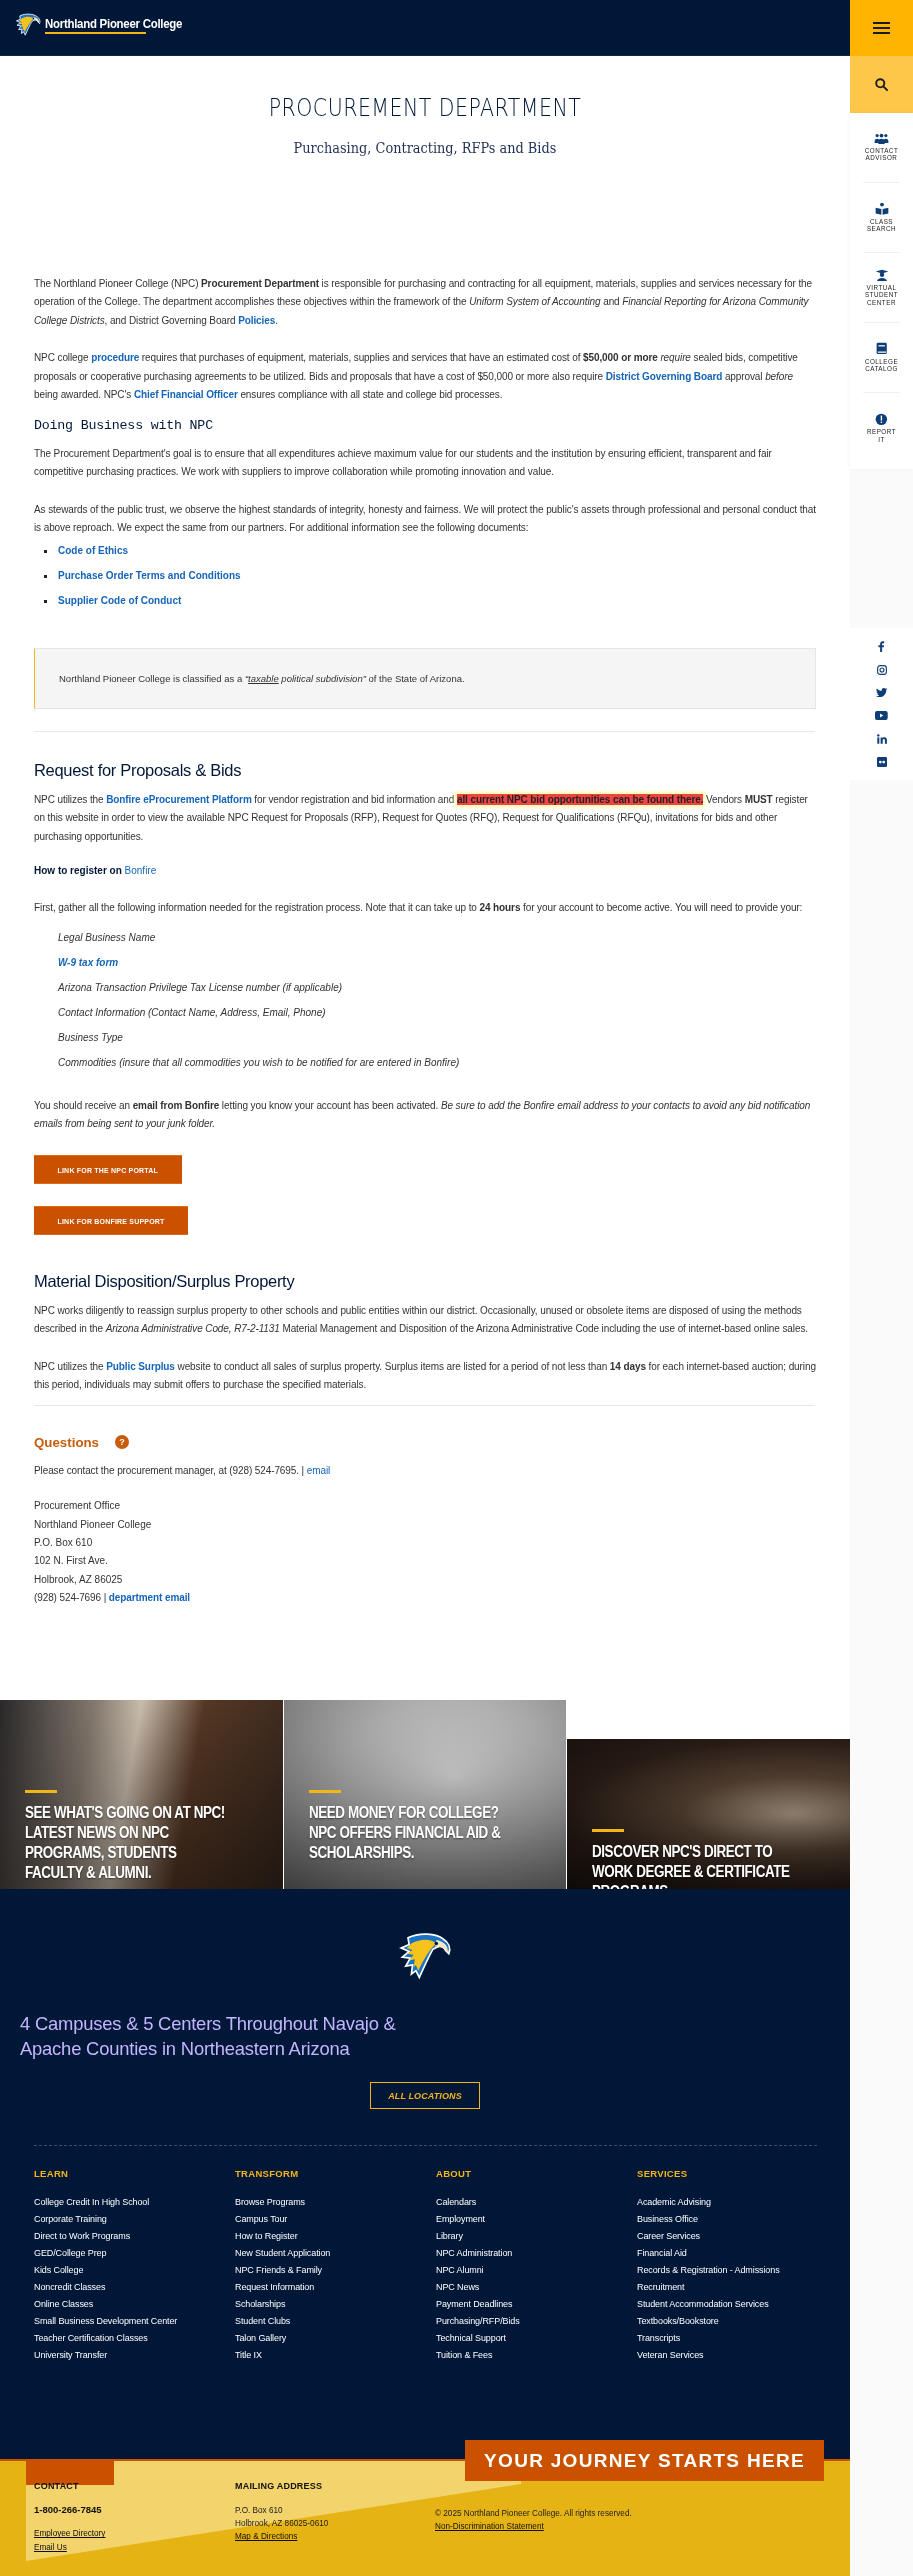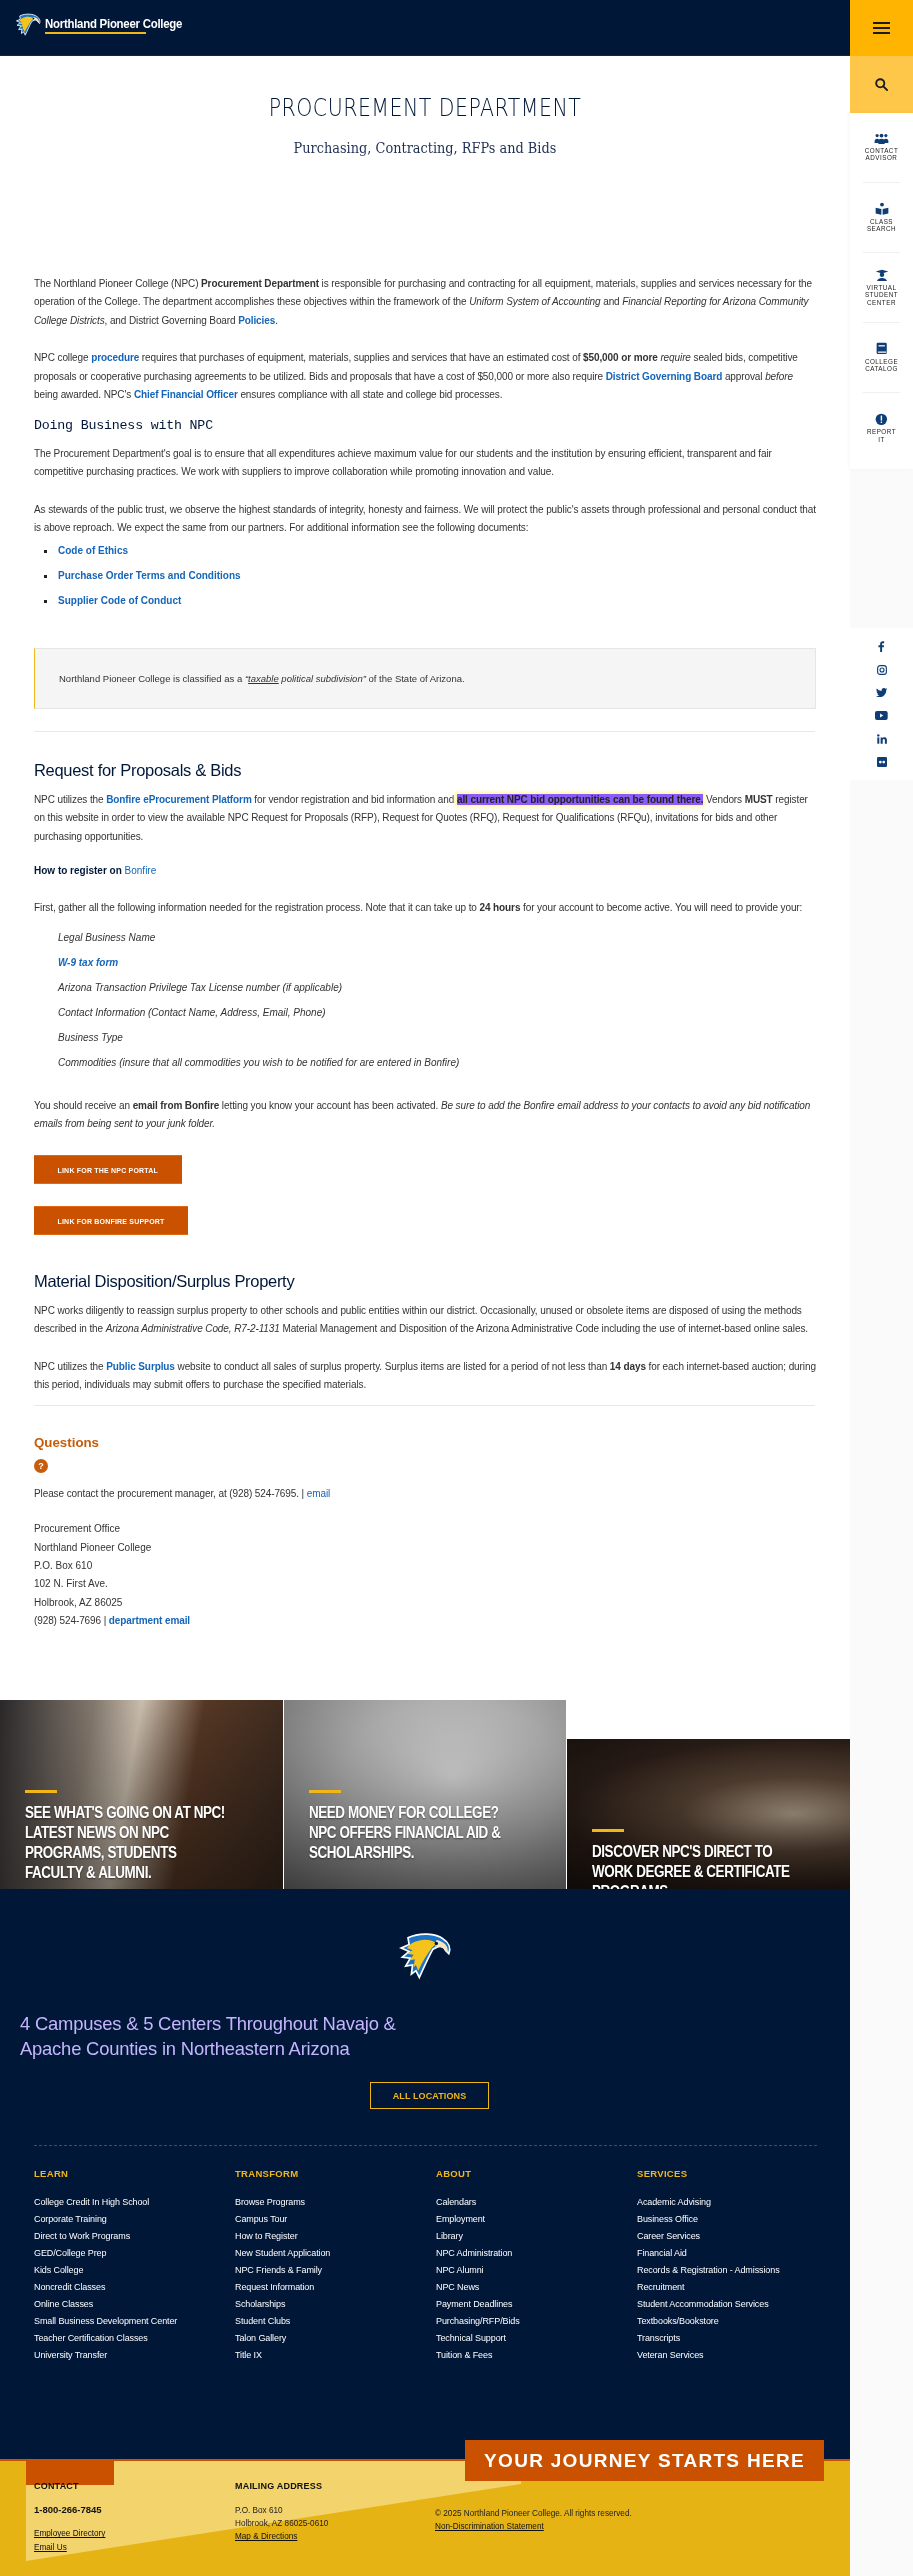--- a/index.html
+++ b/index.html
@@ -20,21 +20,21 @@
 
   
   .content { padding: 0 34px; }
   .hero { text-align: center; padding-top: 37px; height: 219px; }
   .hero h1 { font-family: "DejaVu Sans", sans-serif; font-weight: 200; font-size: 25px; letter-spacing: 0.6px; color: #001738; transform: scaleX(0.82); }
   .hero h2 { font-family: "DejaVu Serif", serif; font-weight: normal; font-size: 15px; color: #1f2f52; margin-top: 16.5px; transform: scaleX(0.86); }
 
   p.body { font-size: 10px; line-height: 18.4px; color: #333; margin-bottom: 19px; letter-spacing: -0.1px; }
   p.body a, .link { color: #1565b8; font-weight: bold; }
   .orange-link { color: #c75c0a; font-weight: bold; }
-  .hl { background: #8b5cf6; box-shadow: 0 0 3.8px 1.9px #fdf7a4; font-weight: bold; color: #222; }
+  .hl { background: #ef4444; box-shadow: 0 0 3.8px 1.9px #fdf7a4; font-weight: bold; color: #222; }
 
   h3.sec { font-size: 13.3px; color: #001738; font-weight: normal; margin: 3.8px 0 11.4px; letter-spacing: -0.2px; font-family: Liberation Mono, monospace; }
   h3.big { font-size: 16.5px; color: #001738; font-weight: normal; letter-spacing: -0.3px; margin-bottom: 11.4px; }
 
   ul.docs { list-style: none; margin: 7.6px 0 0 24px; }
   ul.docs li { position: relative; height: 25px; font-size: 10px; }
   ul.docs li::before { content: ""; position: absolute; left: -14px; top: 5px; width: 3.2px; height: 3.2px; background: #222; }
   ul.docs li a { color: #1565b8; font-weight: bold; }
 
   .callout { margin-top: 28px; background: #f5f5f5; border: 0.6px solid #e6e6e6; border-left: 1.9px solid #f2b619; height: 61px; display: flex; align-items: center; padding-left: 24px; font-size: 9.5px; color: #333; }
@@ -46,40 +46,40 @@
   .subhead { font-size: 10px; font-weight: bold; color: #001738; margin: 27px 0 27px; }
   .subhead a { color: #1565b8; font-weight: normal; }
 
   ul.reqs { list-style: none; margin: 6.3px 0 15px 24px; }
   ul.reqs li { font-style: italic; font-size: 10px; height: 25px; color: #333; }
   ul.reqs li a { color: #1565b8; font-weight: bold; }
 
   .btn-orange { display: inline-block; background: #c95100; color: #fff; font-weight: bold; font-size: 7px; letter-spacing: 0.2px; padding: 0 23.5px; height: 29px; line-height: 29px; border-top: 1.9px double #e06a15; border-bottom: 1.9px double #e06a15; text-transform: uppercase; }
   .btn-wrap { margin-bottom: 21.6px; }
 
-  .questions { font-size: 13.3px; font-weight: bold; color: #c75c0a; display: flex; align-items: flex-start; gap: 9px; margin: 29px 0 12.7px; flex-direction: column; }
+  .questions { font-size: 13.3px; font-weight: bold; color: #c75c0a; display: flex; align-items: center; gap: 16px; margin: 29px 0 12.7px; }
   .q-icon { width: 14px; height: 14px; border-radius: 50%; background: #c75c0a; color: #fff; font-size: 9px; display: inline-flex; align-items: center; justify-content: center; }
   .addr p { font-size: 10px; line-height: 18.4px; color: #333; }
 
   
   .promos { position: absolute; top: 1700px; left: 0; width: 850px; height: 189px; display: flex; }
   .promo { flex: 1; position: relative; overflow: hidden; }
   .promo + .promo { border-left: 1.3px solid #fff; }
   .promo .bar { position: absolute; left: 25px; top: 90px; width: 32px; height: 2.5px; background: #f2b619; }
   .promo .txt { position: absolute; left: 25px; top: 103px; width: 241px; color: #fff; font-weight: bold; font-size: 16px; line-height: 20px; text-transform: uppercase; letter-spacing: -0.5px; transform: scaleX(0.84); transform-origin: left; text-shadow: 0 0.6px 1.9px rgba(0,0,0,.5); }
   .promo-1 { background: linear-gradient(100deg, #2c2a2c 0%, #8b7f74 30%, #d4c7b6 45%, #5a3a26 65%, #3a2a20 100%); }
   .promo-2 { background: radial-gradient(ellipse at 60% 40%, #ececec 0%, #bcbcbc 45%, #6e6e6e 100%); }
   .promo-3 { background: radial-gradient(ellipse at 80% 50%, #b9a690 0%, #5b4636 35%, #2a1d17 70%, #1a120e 100%); margin-top: 39px; }
   .promo .shade { position: absolute; inset: 0; background: linear-gradient(to bottom, rgba(0,0,0,0.05) 0%, rgba(0,0,0,0.45) 100%); }
 
   
   .footer { position: absolute; top: 1889px; left: 0; width: 850px; height: 571px; background: #001738; }
   .footer .mascot { position: absolute; left: 395px; top: 42px; width: 60px; height: 51px; }
   .footer .tagline { position: absolute; left: 0; width: 850px; top: 122px; text-align: left; color: #c4b5fd; font-size: 18.4px; line-height: 25px; letter-spacing: -0.2px; margin-left: 20px; }
-  .footer .all-loc { position: absolute; left: 370px; top: 193px; width: 119px; height: 27px; border: 0.6px solid #f2b619; color: #f2b619; font-weight: bold; font-size: 9px; display: flex; align-items: center; justify-content: center; letter-spacing: 0.1px; }
+  .footer .all-loc { position: absolute; left: 370px; top: 193px; width: 110px; height: 27px; border: 0.6px solid #f2b619; color: #f2b619; font-weight: bold; font-size: 9px; display: flex; align-items: center; justify-content: center; letter-spacing: 0.1px; font-style: italic; }
   .footer .dash { position: absolute; left: 34px; top: 256px; width: 783px; border-top: 0.6px dashed #3b5070; }
   .fcols { position: absolute; top: 279px; left: 34px; display: flex; }
   .fcol { width: 201px; }
   .fcol h4 { color: #f2b619; font-size: 9.5px; font-weight: bold; letter-spacing: 0.3px; margin-bottom: 18.4px; }
   .fcol a { display: block; color: #fff; font-size: 9px; height: 17px; letter-spacing: -0.1px; }
 
   
   .bottom { position: absolute; top: 2459px; left: 0; width: 850px; height: 117px; background: #e6b314; border-top: 2.5px solid #c95100; }
   .bottom .light { position: absolute; left: 26px; top: 0; width: 495px; height: 100px; background: #f2d36c; clip-path: polygon(0 0, 100% 0, 100% 23%, 0 100%); }
   .bottom .tab { position: absolute; left: 26px; top: 0; width: 88px; height: 24px; background: #c95100; }

